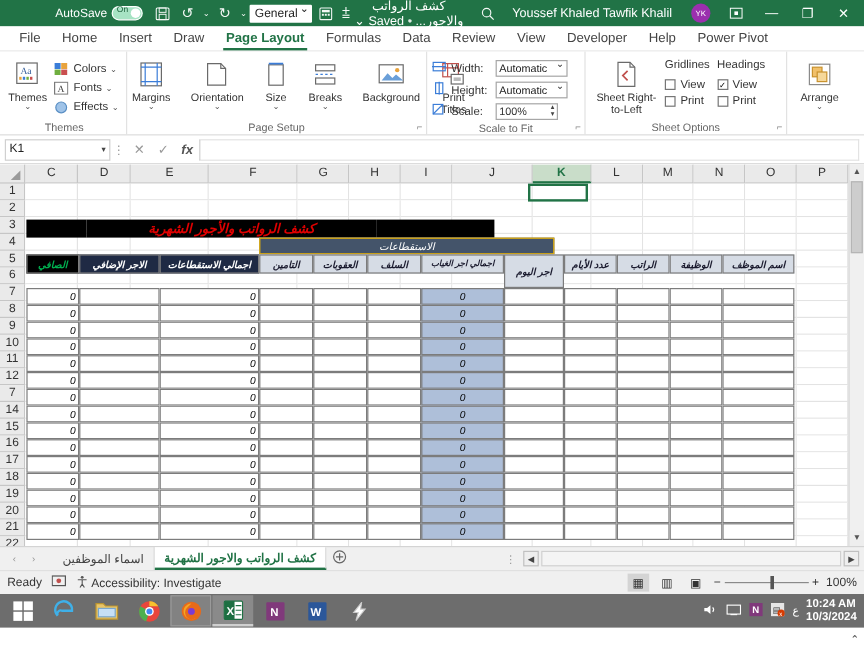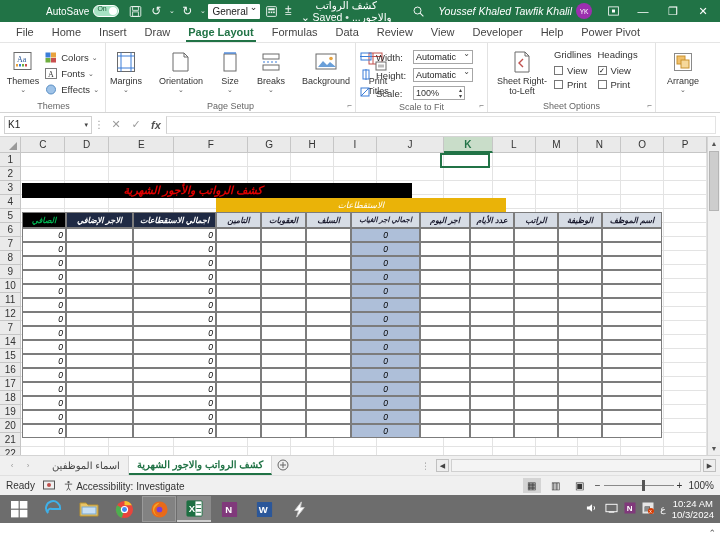--- a/index.html
+++ b/index.html
@@ -29,21 +29,21 @@
   .tb-qat { display:flex; align-items:center; gap:1px; margin-left:6px;}
   .qat-sel {
     background:#fff; color:#222; font-size:10px; border-radius:1px;
     height:15px; padding:0 12px 0 4px; display:flex; align-items:center;
     position:relative; min-width:52px;
   }
   .qat-sel::after{content:"⌄"; position:absolute; right:3px; top:-2px; font-size:9px;}
   .tb-title { flex:1; text-align:center; font-size:10.5px; direction:rtl; }
   .tb-title .dot { opacity:.85; }
   .tb-right { display:flex; align-items:center; gap:0px; }
-  .tb-user { font-size:10.5px; padding-right:4px; white-space:nowrap;font-style:italic;}
+  .tb-user { font-size:10.5px; padding-right:16px; white-space:nowrap;}
   .avatar { width:16px;height:16px;border-radius:50%;background:#9b2fae;color:#fff;
             font-size:6.5px; display:flex;align-items:center;justify-content:center; margin-right:6px;}
   .wbtn { width:30px;height:22px; display:flex;align-items:center;justify-content:center; font-size:11px; }
 
   
   .tabs {
     height:21px; background:#fff; display:flex; align-items:flex-end;
     padding-left:8px; border-bottom:1px solid #e5e5e5; gap:2px;
   }
   .tab {
@@ -152,21 +152,21 @@
   .zoomslider{ display:flex; align-items:center; gap:3px;}
   .ztrack{ width:70px; height:1px; background:#8a8a8a; position:relative;}
   .zthumb{ position:absolute; left:38px; top:-5px; width:3px; height:11px; background:#555;}
 
   
   .taskbar{ height:28px; background:#6d6d6d; display:flex; align-items:center; padding:0 2px; gap:1px;}
   .tbitem{ width:34px; height:26px; display:flex; align-items:center; justify-content:center; position:relative;}
   .tbitem.act{ background:#8a8a8a; border-bottom:2px solid #cfcfcf;}
   .tbitem.act2{ background:#828282; border:1px solid #9a9a9a;}
   .tray{ margin-left:auto; display:flex; align-items:center; gap:6px; padding-right:4px; color:#fff; font-size:9px;}
-  .clock{ text-align:center; line-height:11px; font-size:9.5px; color:#fff;}
+  .clock{ line-height:11px; font-size:9.5px; color:#fff;font-weight:bold;}
 </style>
 </head>
 <body>
 
 <div class="titlebar">
   <div class="tb-autosave">
     <span class="lbl">AutoSave</span>
     <span class="toggle">
       <span class="on">On</span>
       <span class="knob"></span>
@@ -883,33 +883,33 @@
     <div class="sheet" style="left:22px; top:16px;font-style:italic;">
 
       <div class="srow" style="margin-top:30px;">
         <div class="title-band" style="width:50px;height:15px;"></div>
         <div class="title-band" style="width:242px;height:15px;">كشف الرواتب والأجور الشهرية</div>
         <div class="title-band" style="width:98px;height:15px;"></div>
       </div>
 
       <div class="srow">
         <div style="width:194px;height:14px;"></div>
-        <div class="band-blue" style="width:290px;height:14px;border:7px solid #eab308;">الاستقطاعات</div>
+        <div class="band-blue" style="width:246px;height:14px;border:1px solid #eab308;">الاستقطاعات</div>
       </div>
 
 
       <div class="srow">
         <div class="hdr-black" style="width:44px;height:16px;">الصافي</div>
         <div class="hdr-dark" style="width:67px;height:16px;">الاجر الإضافي</div>
         <div class="hdr-dark" style="width:83px;height:16px;">اجمالي الاستقطاعات</div>
         <div class="hdr-blue" style="width:45px;height:16px;">التامين</div>
         <div class="hdr-blue" style="width:45px;height:16px;">العقوبات</div>
         <div class="hdr-blue" style="width:45px;height:16px;">السلف</div>
         <div class="hdr-blue" style="width:69px;height:16px;font-size:7px;">اجمالي اجر الغياب</div>
-        <div class="hdr-blue" style="width:50px;height:16px;">اجر اليوم</div>
+        <div class="hdr-blue" style="width:50px;height:28px;">اجر اليوم</div>
         <div class="hdr-blue" style="width:44px;height:16px;">عدد الأيام</div>
         <div class="hdr-blue" style="width:44px;height:16px;">الراتب</div>
         <div class="hdr-blue" style="width:44px;height:16px;">الوظيفة</div>
         <div class="hdr-blue" style="width:60px;height:16px;">اسم الموظف</div>
       </div>
 
       <div id="data-rows">
           <div class="srow">
             <div class="dcell r" style="width: 44px; height: 14px;">0</div>
             <div class="dcell" style="width: 67px; height: 14px;"></div>

